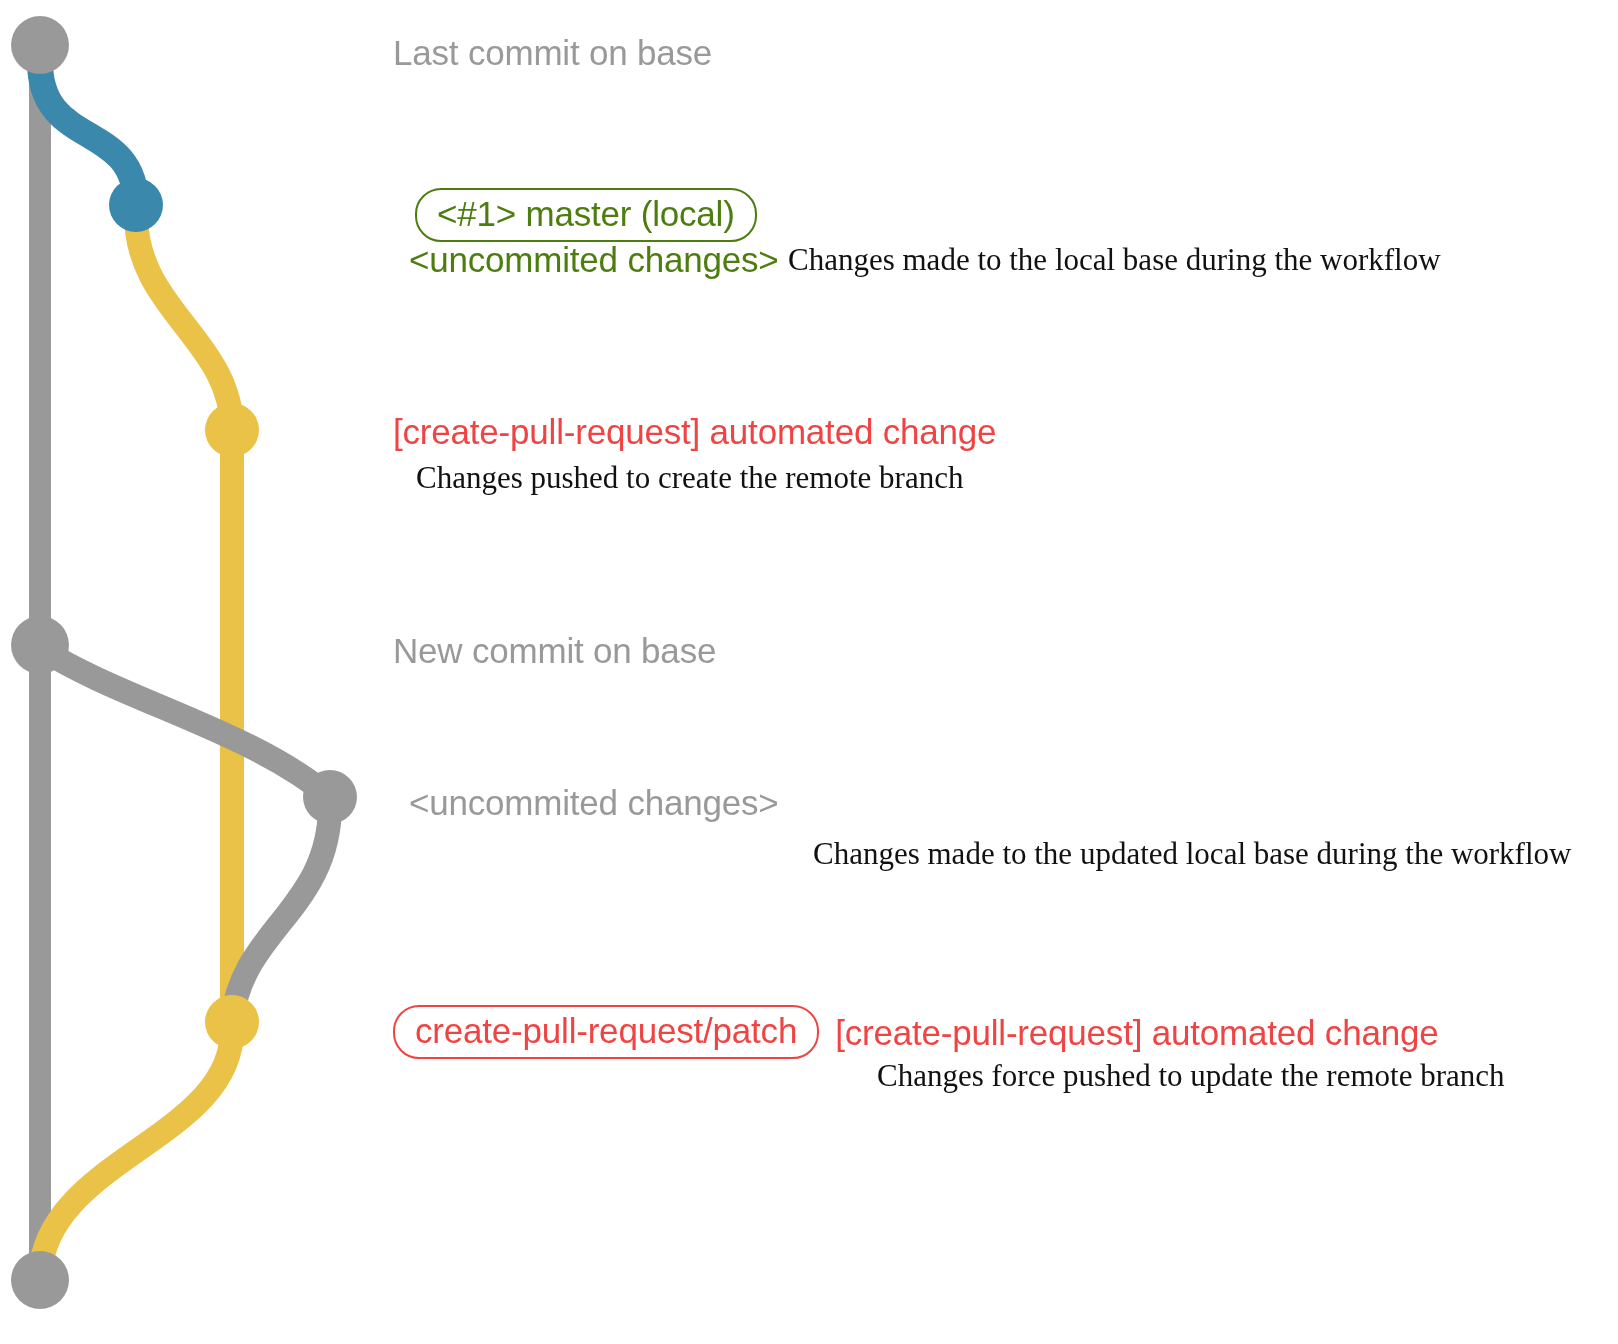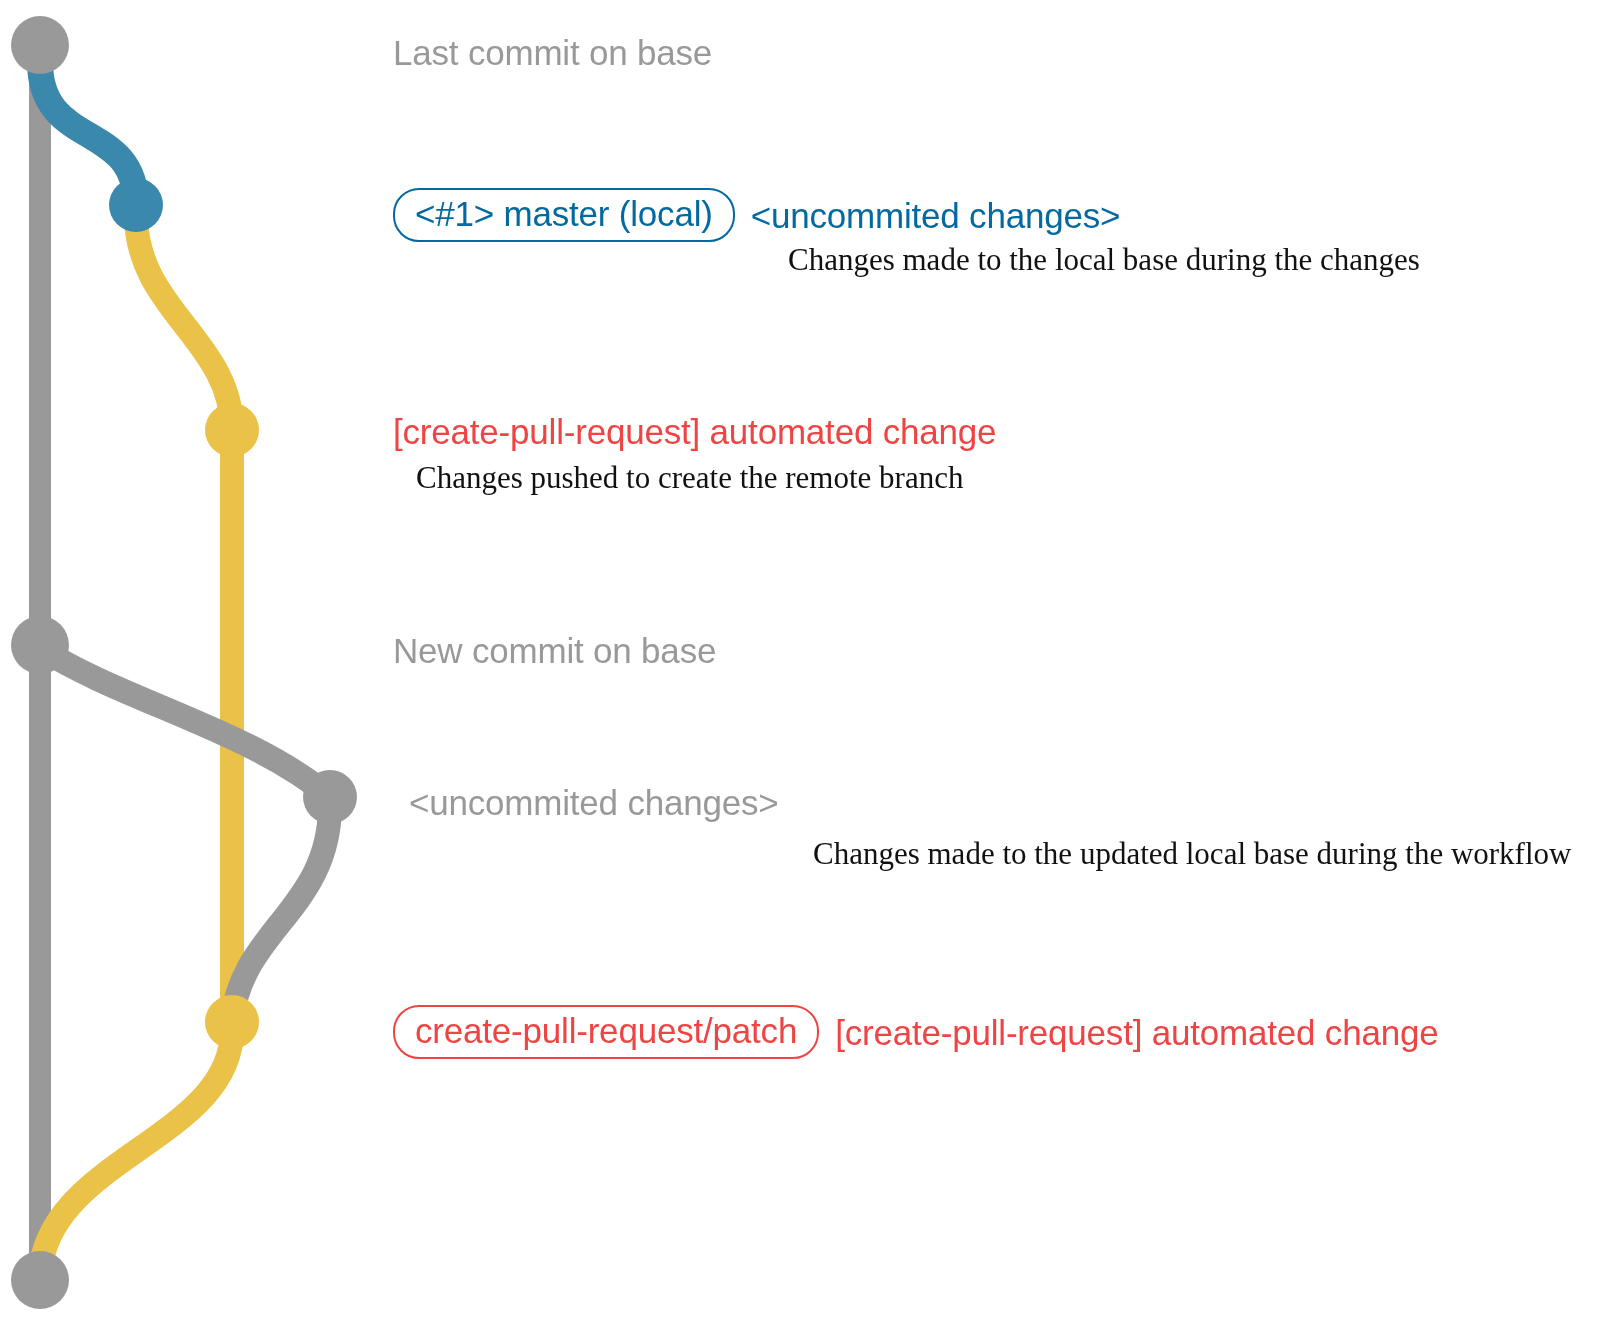--- a/index.html
+++ b/index.html
@@ -62,21 +62,21 @@
   .sub {
     position: absolute;
     font-family: "Liberation Serif", serif;
     font-size: 31px;
     color: #111111;
     white-space: nowrap;
     line-height: 1;
   }
 
   .c-gray  { color: #999999; }
-  .c-blue  { color: #0369a1; }
+  .c-blue  { color: #4d7c0f; flex-direction: column; }
   .c-gold  { color: #ef4444; }
 </style>
 </head>
 <body>
 
 <div id="canvas">
 
   <svg id="graph" viewBox="0 0 400 1344" width="400" height="1344" aria-hidden="true">
 
     <path d="M 40,45 L 40,645" stroke="#999999" stroke-width="22" fill="none" stroke-linecap="butt"></path>
@@ -109,21 +109,21 @@
       <span class="plain-msg">Last commit on base</span>
     </div>
   </div>
 
   <div class="row" style="top:188px;">
     <div class="headline c-blue">
       <span class="pill">&lt;#1&gt; master (local)</span>
       <span class="msg">&lt;uncommited changes&gt;</span>
     </div>
   </div>
-  <div class="sub" style="left:788px; top:244px;">Changes made to the local base during the changes</div>
+  <div class="sub" style="left:788px; top:244px;">Changes made to the local base during the workflow</div>
 
   <div class="row" style="top:414px;">
     <div class="headline c-gold">
       <span class="plain-msg">[create-pull-request] automated change</span>
     </div>
   </div>
   <div class="sub" style="left:416px; top:462px;">Changes pushed to create the remote branch</div>
 
   <div class="row" style="top:633px;">
     <div class="headline c-gray">
@@ -137,15 +137,16 @@
     </div>
   </div>
   <div class="sub" style="left:813px; top:838px;">Changes made to the updated local base during the workflow</div>
 
   <div class="row" style="top:1005px;">
     <div class="headline c-gold">
       <span class="pill">create-pull-request/patch</span>
       <span class="msg">[create-pull-request] automated change</span>
     </div>
   </div>
+  <div class="sub" style="left:877px; top:1060px;">Changes force pushed to update the remote branch</div>
 
 
 </div>
 
 </body></html>

